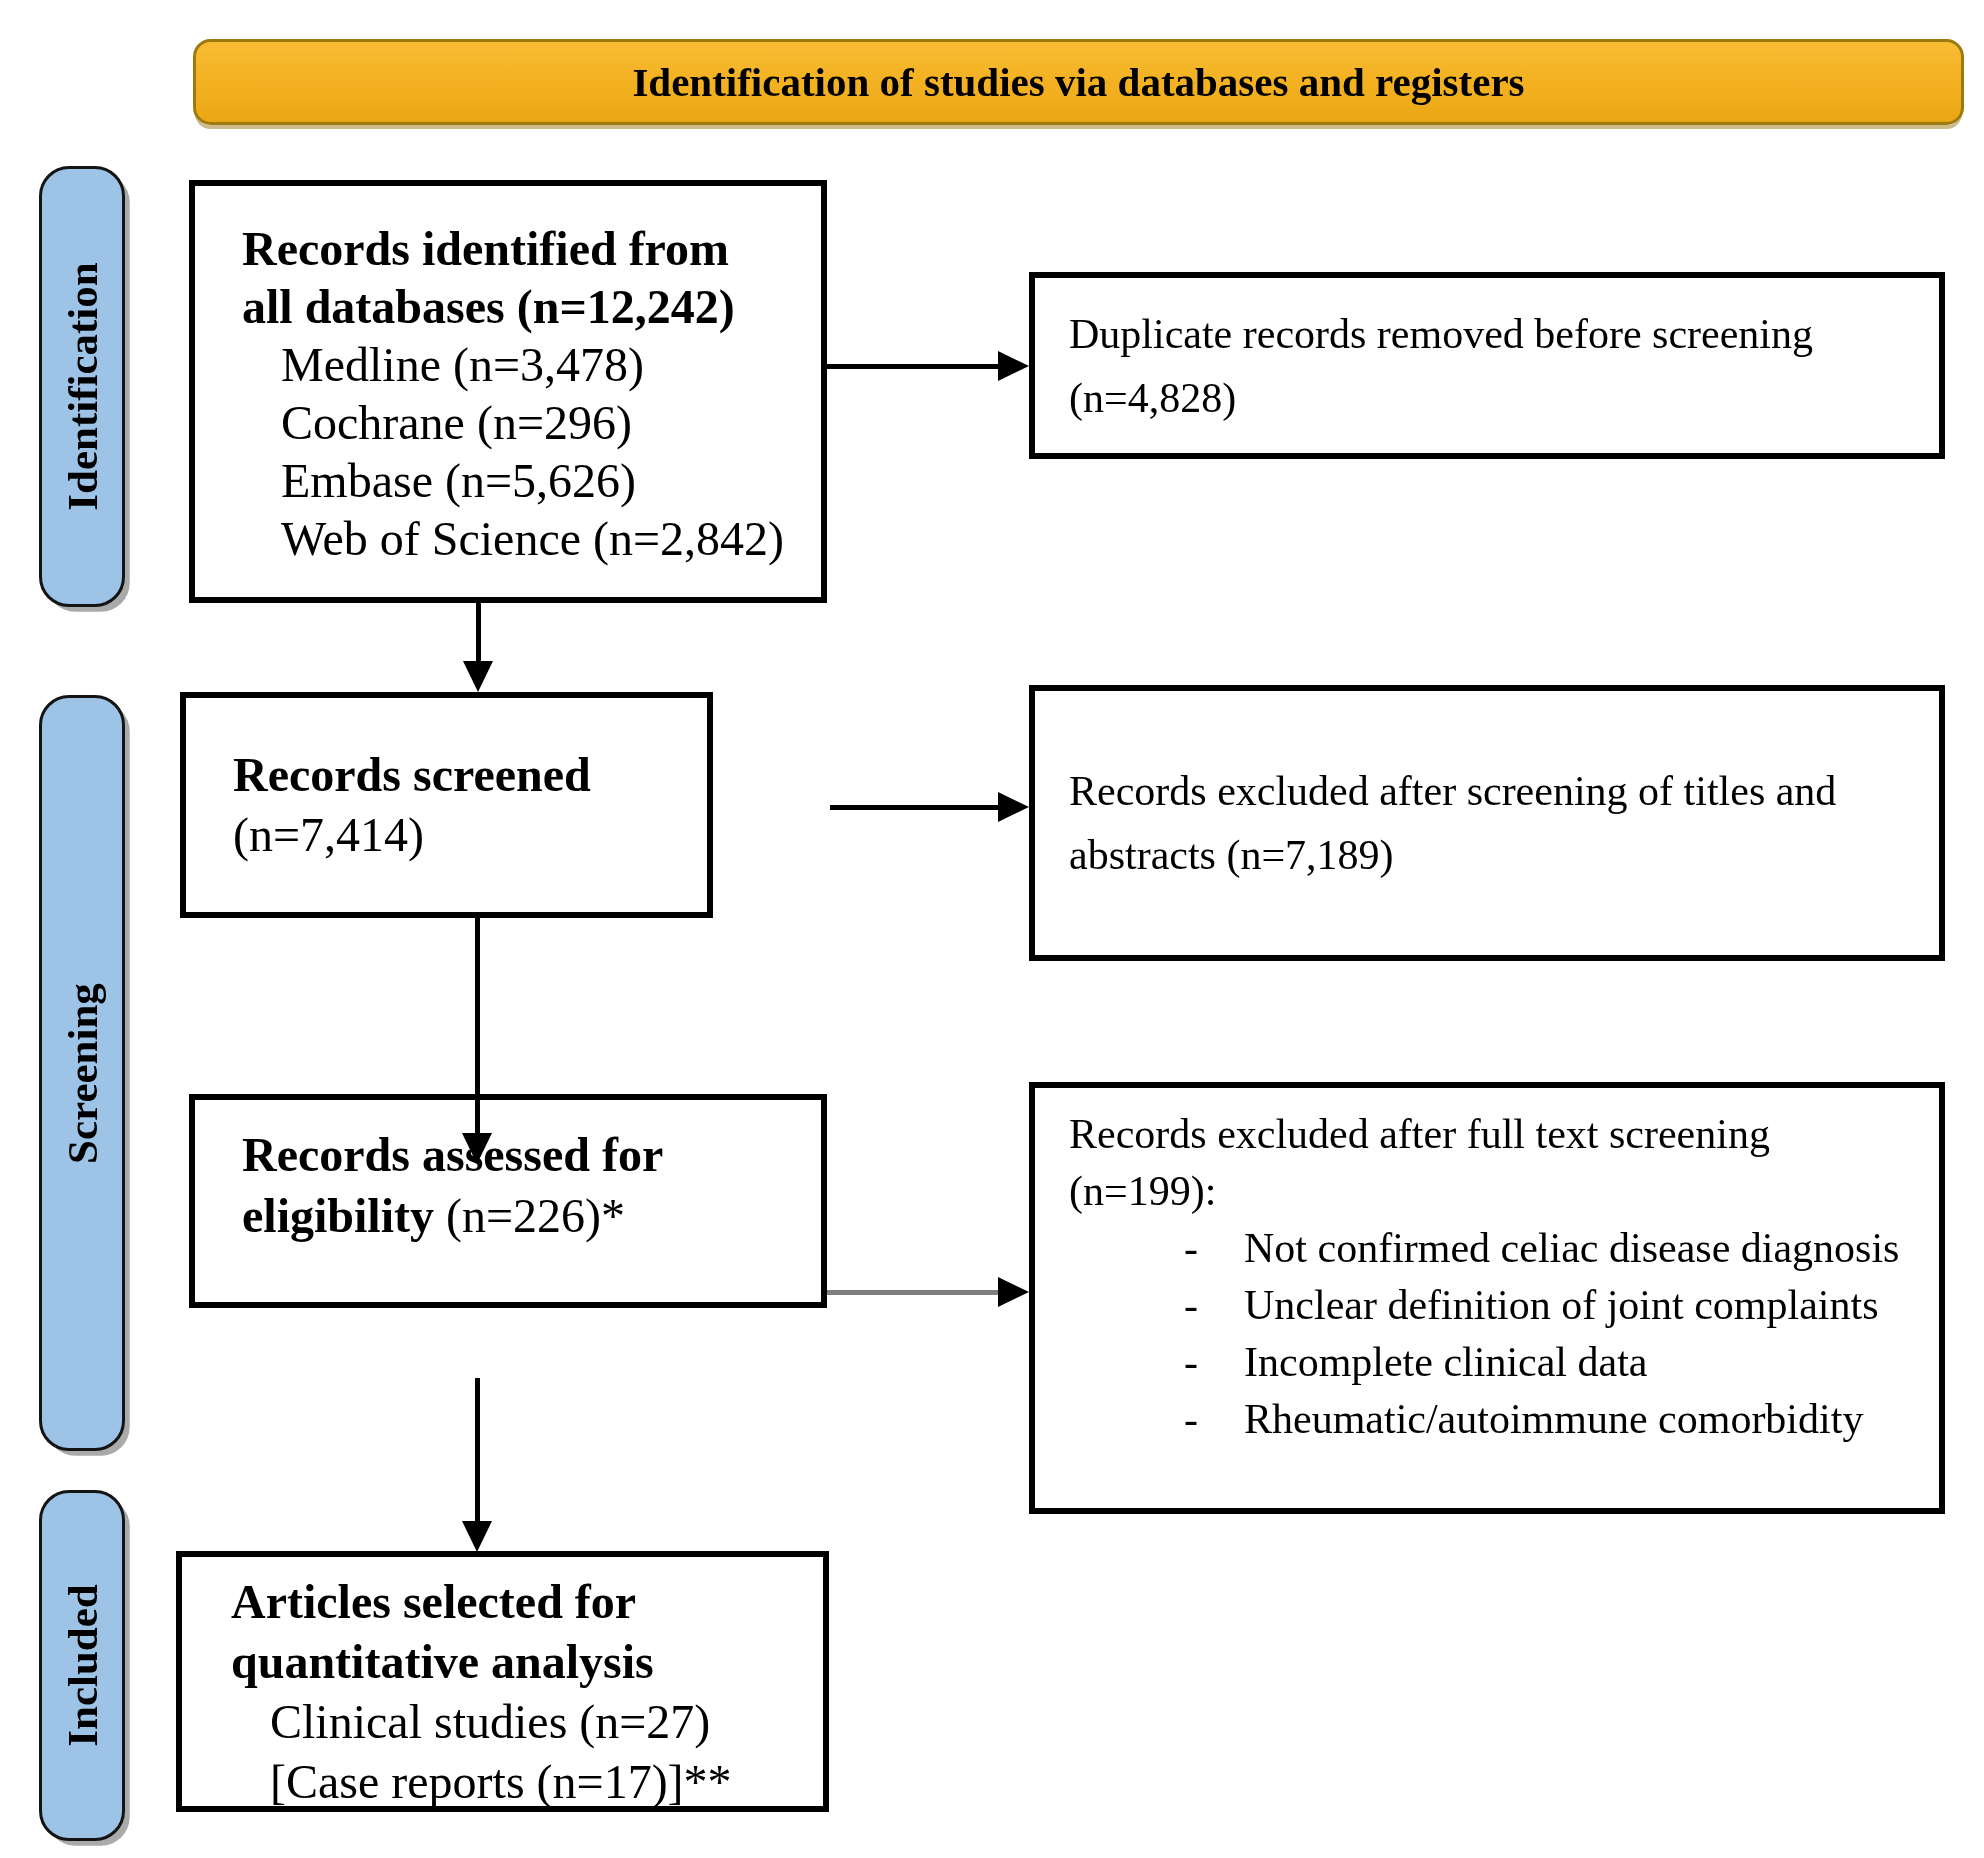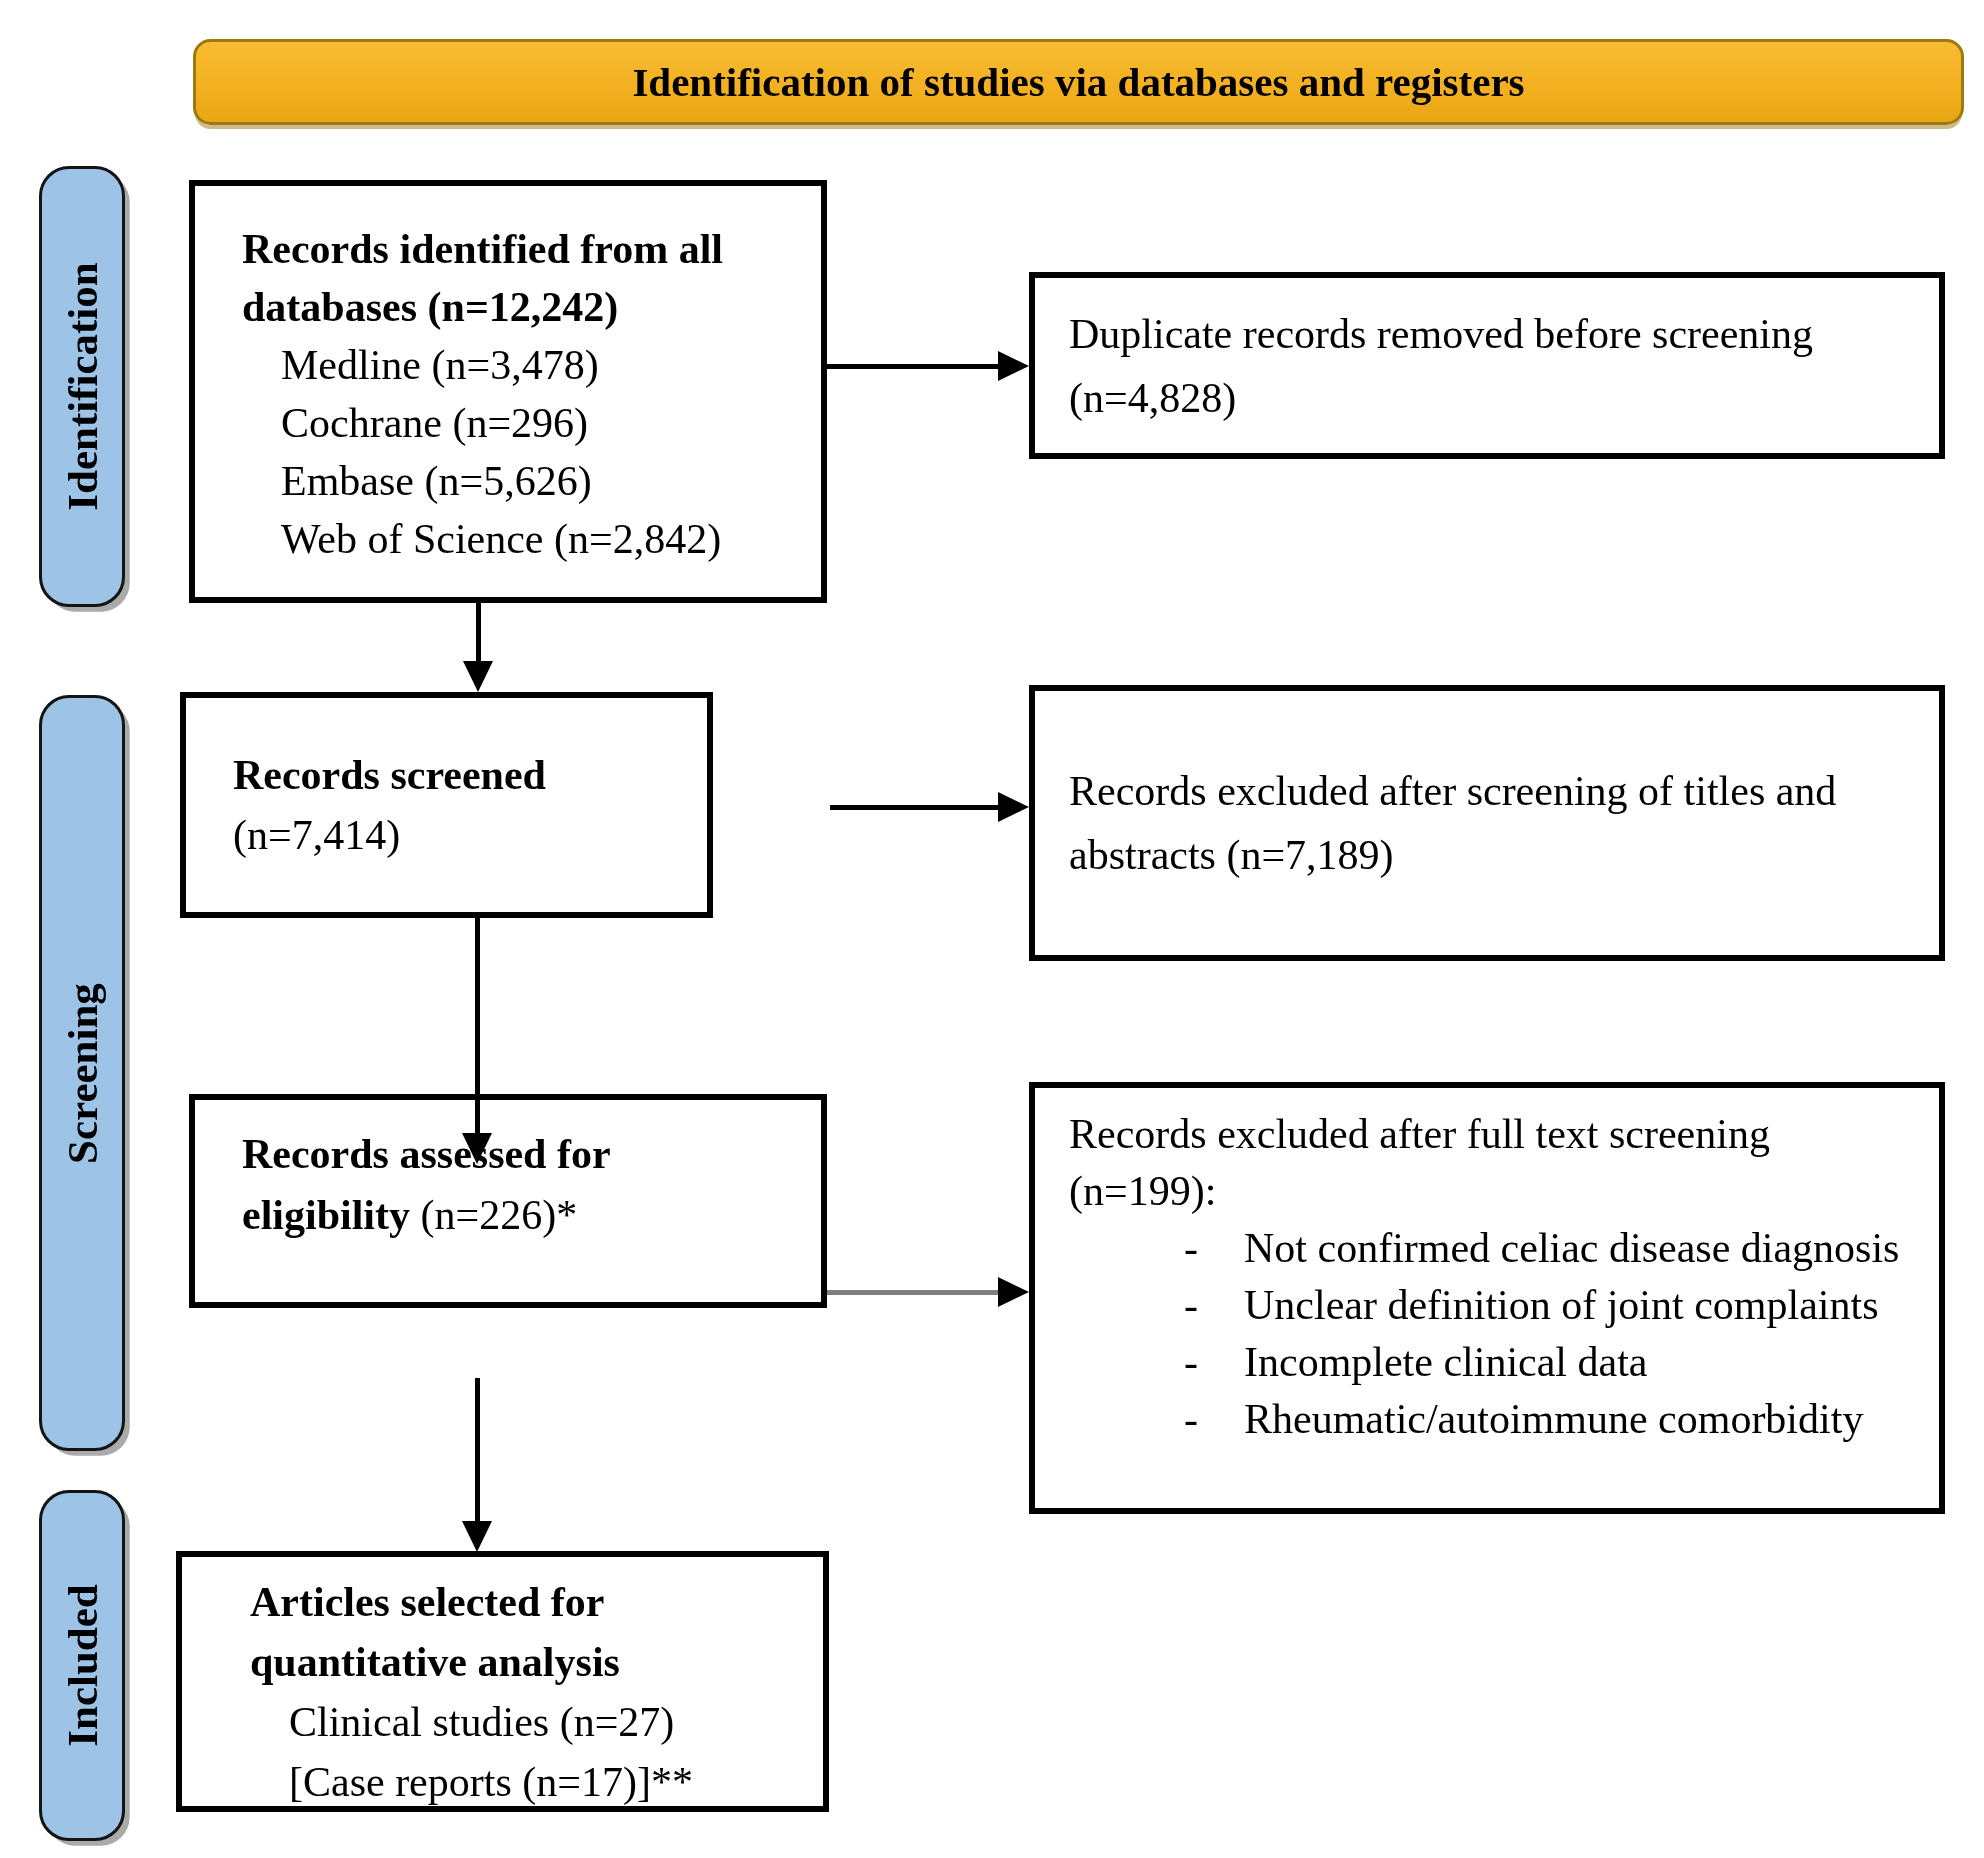--- a/index.html
+++ b/index.html
@@ -36,29 +36,29 @@
     white-space:nowrap;
     font-size:43px;font-weight:bold;
   }
   .tab-identification{top:166px;height:441px;}
   .tab-screening{top:695px;height:756px;}
   .tab-included{top:1490px;height:351px;}
   
   .fbox{
     position:absolute;box-sizing:border-box;
     background:#fff;border:6.1px solid #000;
-    font-size:42px;line-height:60px;
+    font-size:48px;line-height:60px;
   }
   .bold{font-weight:bold;}
   .box1{left:189px;top:180px;width:638px;height:423px;padding:34px 27px 0 47px;line-height:58px;}
   .box1 .title{max-width:516px;}
   .indent{padding-left:39px;}
   .box2{left:180px;top:692px;width:533px;height:226px;display:flex;align-items:center;padding:0 20.4px 0 47px;}
   .box3{left:189px;top:1094px;width:638px;height:214px;padding:24.4px 41px 0 47px;line-height:61px;}
-  .box4{left:176px;top:1551px;width:653px;height:261px;padding:15px 27px 0 68px;}
+  .box4{left:176px;top:1551px;width:653px;height:261px;padding:15px 27px 0 49px;}
   .box4 .title{max-width:475px;}
   .rbox{
     position:absolute;box-sizing:border-box;left:1029px;width:916px;
     background:#fff;border:6.1px solid #000;
     font-size:42px;line-height:64px;
   }
   .rbox1{top:272px;height:187px;display:flex;flex-direction:column;justify-content:center;padding:0 20.4px 0 34px;}
   .rbox2{top:685px;height:276px;display:flex;flex-direction:column;justify-content:center;padding:0 20.4px 0 34px;}
   .rbox3{top:1082px;height:432px;padding:17.6px 20.4px 0 34px;line-height:57px;}
   .bullet-row{display:flex;}

